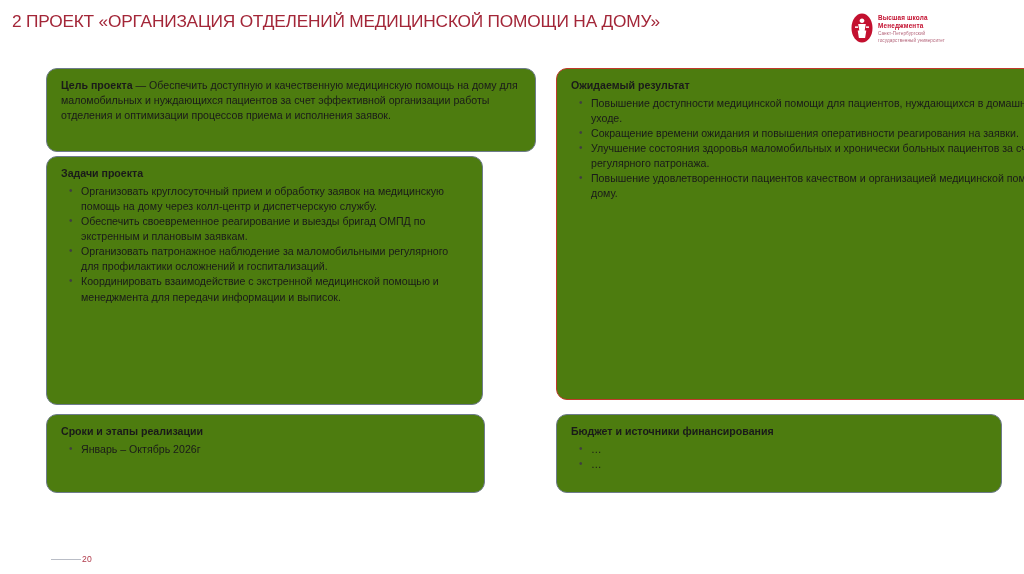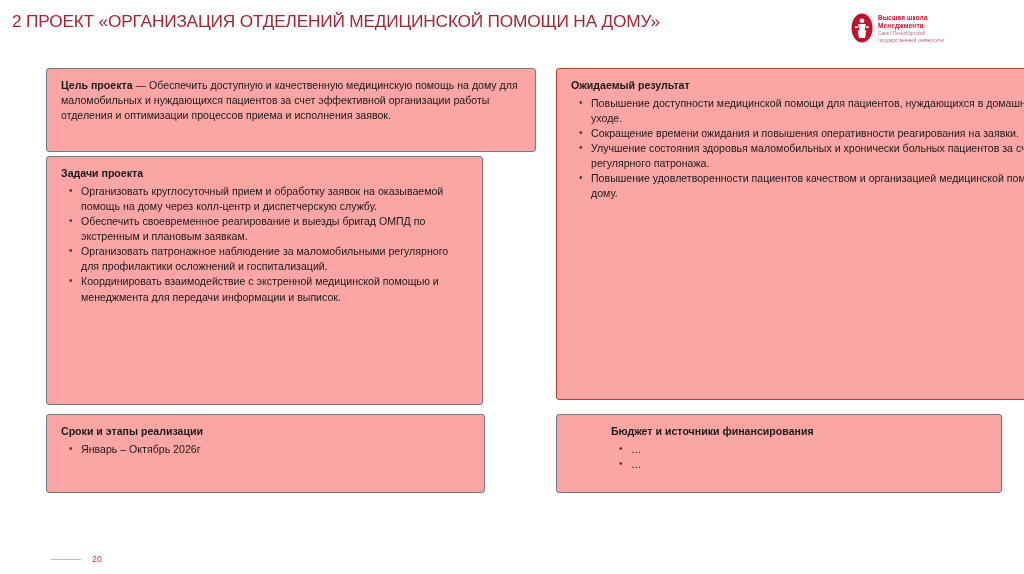--- a/index.html
+++ b/index.html
@@ -61,22 +61,22 @@
     font-size: 4.6px;
     color: #b4657a;
     letter-spacing: 0.1px;
     margin-top: 1px;
   }
 
   
   .card {
     position: absolute;
     box-sizing: border-box;
-    border-radius: 3px;
-    background: #fca5a5;
+    border-radius: 11px;
+    background: #4d7c0f;
   }
   .card.gray {
     border: 1.1px solid #6e7b8b;
   }
   .card.red {
     border: 1.4px solid #c0392b;
   }
   .card-inner {
     padding: 9px 13px 8px 14px;
   }
@@ -119,30 +119,30 @@
     color: #404040;
   }
   ul.bullets.dots li { letter-spacing: 0.5px; }
 
   
   #card-goal     { left: 46px;  top: 68px;  width: 490px; height: 84px; }
   #card-tasks    { left: 46px;  top: 156px; width: 437px; height: 249px; }
   #card-timeline { left: 46px;  top: 414px; width: 439px; height: 79px; }
 
   #card-result   { left: 556px; top: 68px;  width: 524px; height: 332px; }
-  #card-budget   { left: 556px; top: 414px; width: 446px; height: 79px; padding-left: 40px; }
+  #card-budget   { left: 556px; top: 414px; width: 446px; height: 79px; }
 
   
   .footer {
     position: absolute;
     left: 51px;
     top: 554px;
     display: flex;
     align-items: center;
-    gap: 11px;
+    gap: 1px;
   }
   .footer-rule {
     width: 30px;
     height: 1px;
     background: #b9bdc6;
   }
   .footer-page {
     font-size: 8.6px;
     color: #b0394a;
     letter-spacing: 0.3px;
@@ -172,21 +172,21 @@
 <section class="card gray" id="card-goal">
   <div class="card-inner">
     <p class="lead-text"><span class="lead-strong">Цель проекта</span><span> — </span><span>Обеспечить доступную и качественную медицинскую помощь на дому для маломобильных и нуждающихся пациентов за счет эффективной организации работы отделения и оптимизации процессов приема и исполнения заявок.</span></p>
   </div>
 </section>
 
 <section class="card gray" id="card-tasks">
   <div class="card-inner">
     <div class="card-heading">Задачи проекта</div>
     <ul class="bullets">
-      <li>Организовать круглосуточный прием и обработку заявок на оказываемой помощь на дому через колл-центр и диспетчерскую службу.</li>
+      <li>Организовать круглосуточный прием и обработку заявок на медицинскую помощь на дому через колл-центр и диспетчерскую службу.</li>
       <li>Обеспечить своевременное реагирование и выезды бригад ОМПД по экстренным и плановым заявкам.</li>
       <li>Организовать патронажное наблюдение за маломобильными регулярного для профилактики осложнений и госпитализаций.</li>
       <li>Координировать взаимодействие с экстренной медицинской помощью и менеджмента для передачи информации и выписок.</li>
     </ul>
   </div>
 </section>
 
 <section class="card gray" id="card-timeline">
   <div class="card-inner">
     <div class="card-heading">Сроки и этапы реализации</div>

